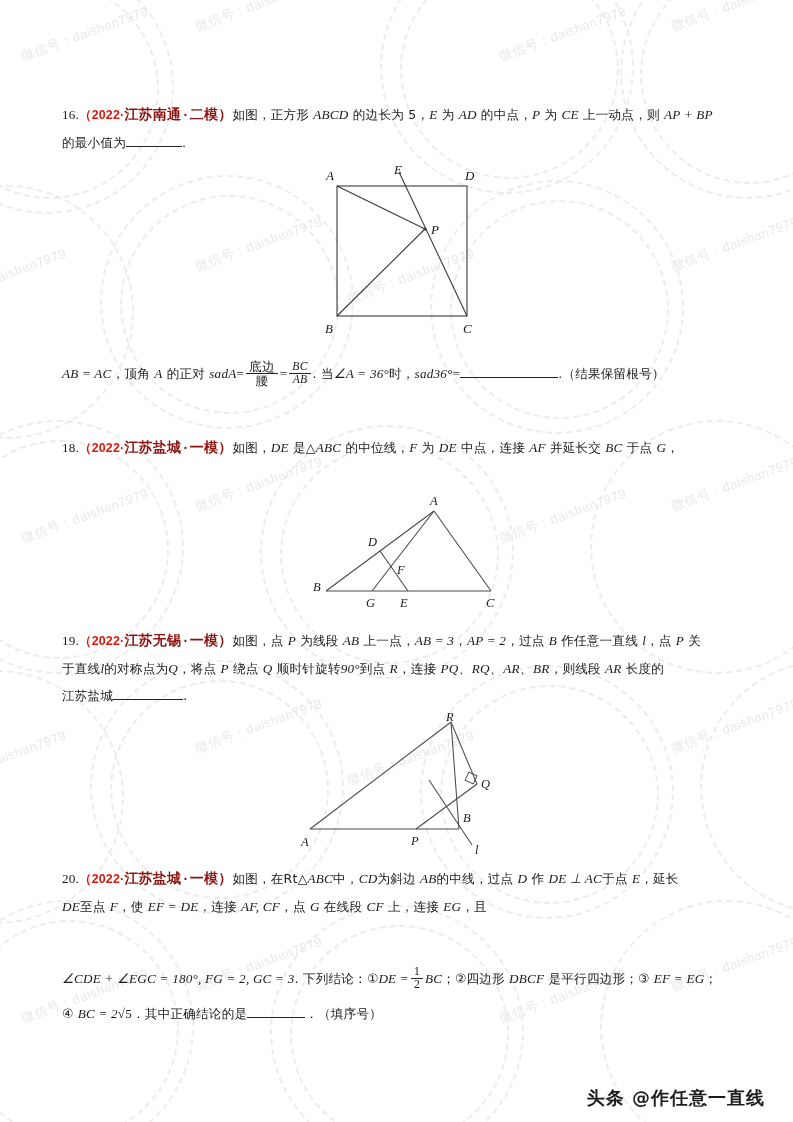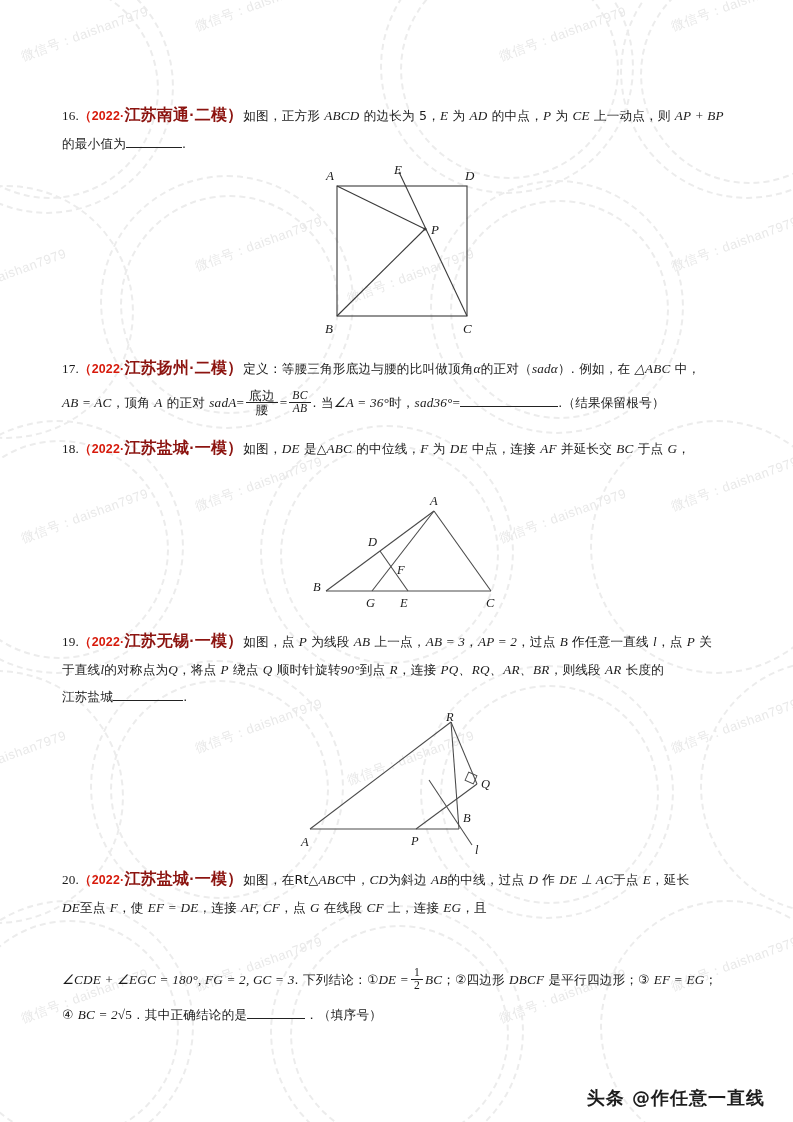--- a/index.html
+++ b/index.html
@@ -50,21 +50,21 @@
     font-size: 13.2px;
     line-height: 27px;
     white-space: nowrap;
     letter-spacing: 0.2px;
   }
   .qnum {
     font-family: "Liberation Serif", serif;
     font-size: 13.2px;
   }
   .src-a { color: #d71a0b; font-weight: bold; font-family: "Liberation Sans", sans-serif; font-size: 12.4px; }
-  .src-b { color: #8c1410; font-weight: bold; font-family: Liberation Sans, sans-serif; font-size: 16px; }
+  .src-b { color: #8c1410; font-weight: bold; font-family: Liberation Mono, monospace; font-size: 14px; }
   .cn { font-family: "DejaVu Sans", "Liberation Sans", sans-serif; font-size: 12.6px; }
   .it { font-style: italic; font-family: "Liberation Serif", serif; }
   .blank { display: inline-block; border-bottom: 1px solid #222; vertical-align: baseline; height: 1em; }
 
   
   .frac {
     display: inline-block;
     vertical-align: middle;
     text-align: center;
     line-height: 1.05;
@@ -180,23 +180,20 @@
         <text x="94" y="12">E</text>
         <text x="165" y="18">D</text>
         <text x="131" y="72">P</text>
         <text x="25" y="171">B</text>
         <text x="163" y="171">C</text>
       </g>
     </svg>
   </div>
 
   <div class="prob" style="top:354px;">
-    <div class="line">
-      <span class="qnum">17.</span><span class="src-a">（2022·</span><span class="src-b">江苏扬州·二模）</span><span class="cn">定义：等腰三角形底边与腰的比叫做顶角</span><span class="it">α</span><span class="cn">的正对（</span><span class="it">sadα</span><span class="cn">）. 例如，在 </span><span class="it">△ABC</span><span class="cn"> 中，</span>
-    </div>
     <div class="line" style="line-height:40px;">
       <span class="it">AB = AC</span><span class="cn">，顶角 </span><span class="it">A</span><span class="cn"> 的正对 </span><span class="it">sadA</span><span>=</span><span class="frac"><span class="num cn">底边</span><span class="den cn">腰</span></span><span>=</span><span class="frac"><span class="num it">BC</span><span class="den it">AB</span></span><span class="cn">. 当</span><span class="it">∠A = 36°</span><span class="cn">时，</span><span class="it">sad36°</span><span>=</span><span class="blank" style="width:98px;"></span><span class="cn">.（结果保留根号）</span>
     </div>
   </div>
 
   <div class="prob" style="top:434px;">
     <div class="line">
       <span class="qnum">18.</span><span class="src-a">（2022·</span><span class="src-b">江苏盐城·一模）</span><span class="cn">如图，</span><span class="it">DE</span><span class="cn"> 是△</span><span class="it">ABC</span><span class="cn"> 的中位线，</span><span class="it">F</span><span class="cn"> 为 </span><span class="it">DE</span><span class="cn"> 中点，连接 </span><span class="it">AF</span><span class="cn"> 并延长交 </span><span class="it">BC</span><span class="cn"> 于点 </span><span class="it">G</span><span class="cn">，</span>
     </div>
   </div>

